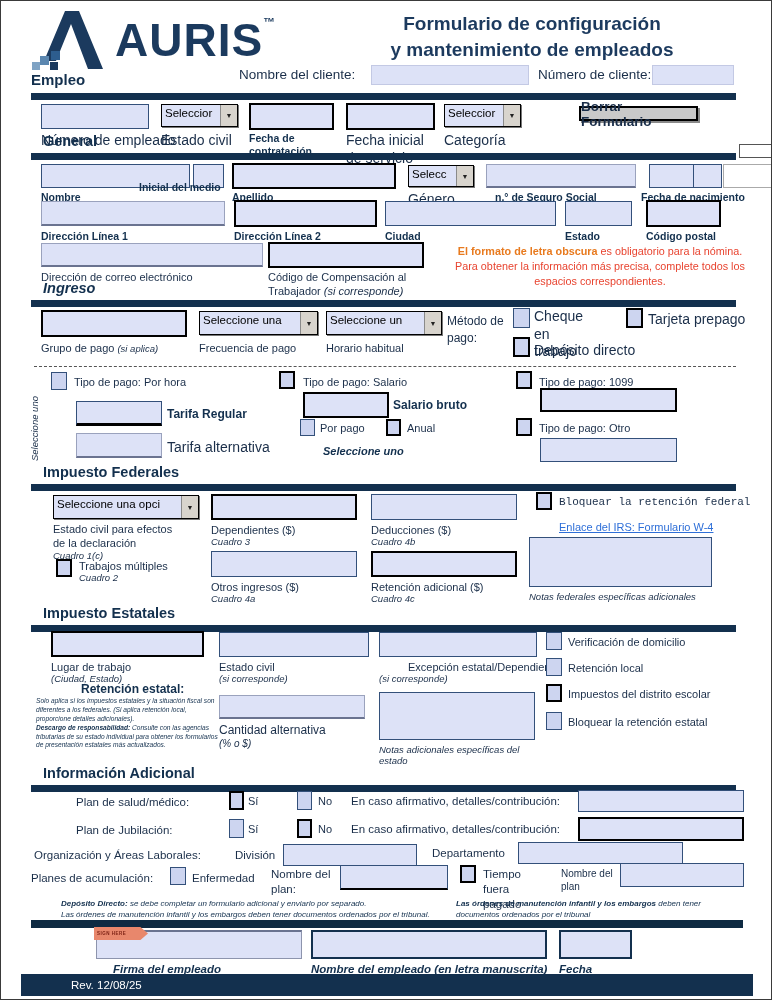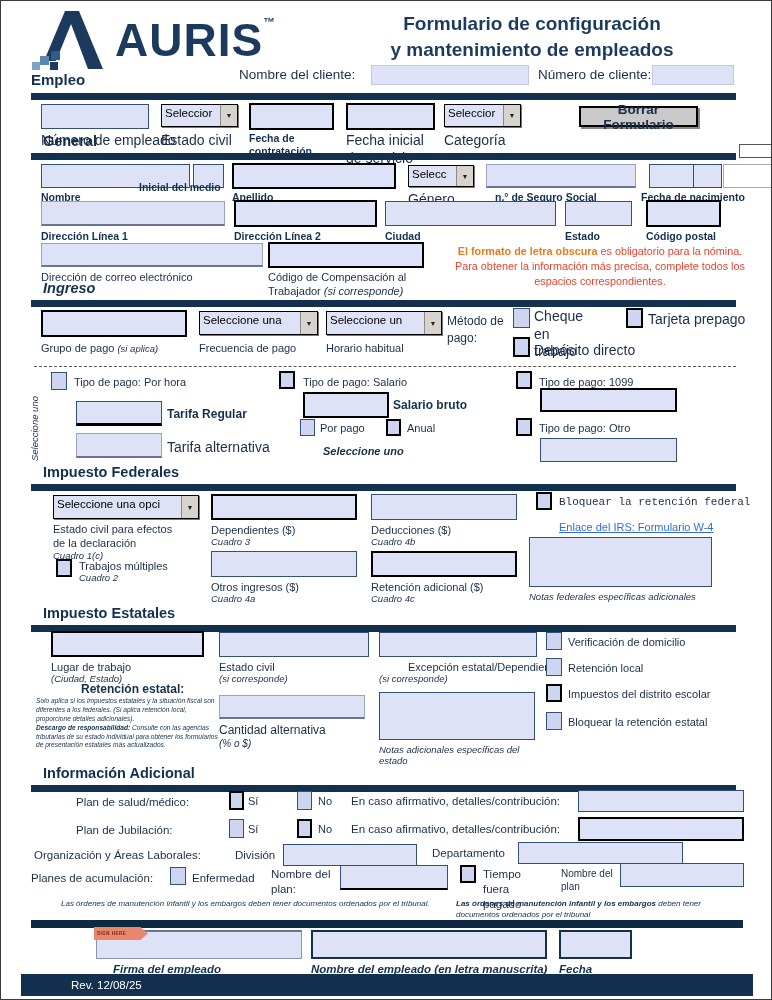--- a/index.html
+++ b/index.html
@@ -83,21 +83,21 @@
 
   <div class="abs ft" style="left:345px;top:102px;width:89px;height:27px;"></div>
   <div class="abs l" style="left:345px;top:131px;width:85px;">Fecha inicial de servicio</div>
 
   <div class="abs dd" style="left:443px;top:103px;width:77px;height:23px;">
     <span class="ddt">Seleccior</span>
       <span class="dda">▼</span>
   </div>
   <div class="abs l" style="left:443px;top:131px;">Categoría</div>
 
-  <div class="abs btnclear" style="left:578px;top:105px;width:119px;height:21px;text-align:center;">Borrar Formulario</div>
+  <div class="abs btnclear" style="left:578px;top:105px;width:119px;height:15px;">Borrar Formulario</div>
 
   <div class="abs sec" style="left:42px;top:132px;">General</div>
   <div class="abs bar" style="left:30px;top:152px;width:705px;"></div>
   <div class="abs fw" style="left:738px;top:143px;width:33px;height:14px;"></div>
 
   <div class="abs f" style="left:40px;top:163px;width:149px;height:24px;"></div>
   <div class="abs f" style="left:192px;top:163px;width:31px;height:24px;"></div>
   <div class="abs ft" style="left:231px;top:162px;width:164px;height:26px;"></div>
   <div class="abs dd" style="left:407px;top:164px;width:66px;height:22px;">
     <span class="ddt">Selecc</span>
@@ -292,20 +292,21 @@
   <div class="abs c" style="left:169px;top:866px;"></div>
   <div class="abs l11" style="left:191px;top:870px;font-size:11.5px;">Enfermedad</div>
   <div class="abs l11" style="left:270px;top:866px;width:62px;font-size:11.5px;">Nombre del plan:</div>
   <div class="abs f" style="left:339px;top:864px;width:108px;height:25px;border-bottom:2.5px solid #000;"></div>
   <div class="abs ct" style="left:459px;top:864px;"></div>
   <div class="abs l11" style="left:482px;top:866px;width:62px;font-size:11.5px;">Tiempo fuera pagado</div>
   <div class="abs l11" style="left:560px;top:866px;width:52px;font-size:10px;">Nombre del plan</div>
   <div class="abs f" style="left:619px;top:862px;width:124px;height:24px;"></div>
 
   <div class="abs fine8" style="left:60px;top:898px;width:392px;">
+    <div><b>Depósito Directo:</b><span> se debe completar un formulario adicional y enviarlo por separado.</span></div>
     <div>Las órdenes de manutención infantil y los embargos deben tener documentos ordenados por el tribunal.</div>
   </div>
   <div class="abs fine8" style="left:455px;top:898px;width:255px;">
     <b>Las órdenes de manutención infantil y los embargos</b><span> deben tener documentos ordenados por el tribunal</span>
   </div>
 
   <div class="abs" style="left:30px;top:919px;width:712px;height:8px;background:#0e2a42;"></div>
 
   <div class="abs" style="left:95px;top:929px;width:206px;height:29px;background:#dde2f7;border:1.5px solid #8d94ad;border-top:2.5px solid #6a7390;"></div>
   <div class="abs signtab" style="left:93px;top:926px;width:54px;height:13px;">SIGN HERE</div>

